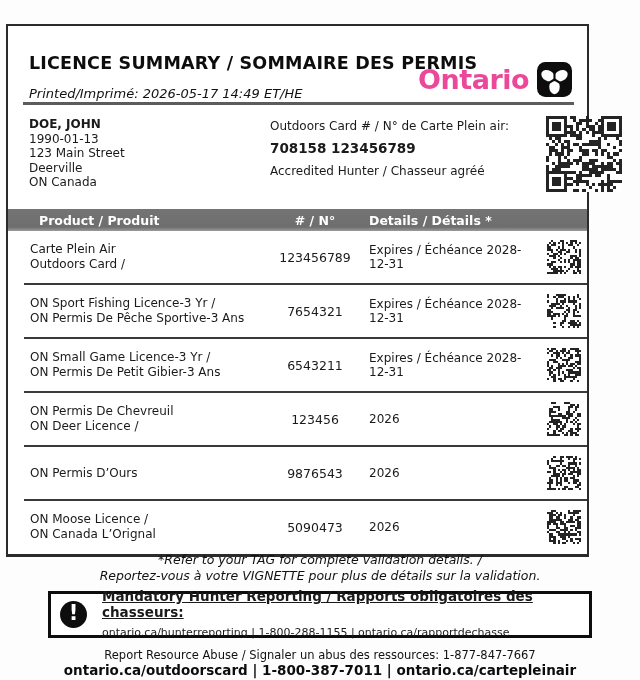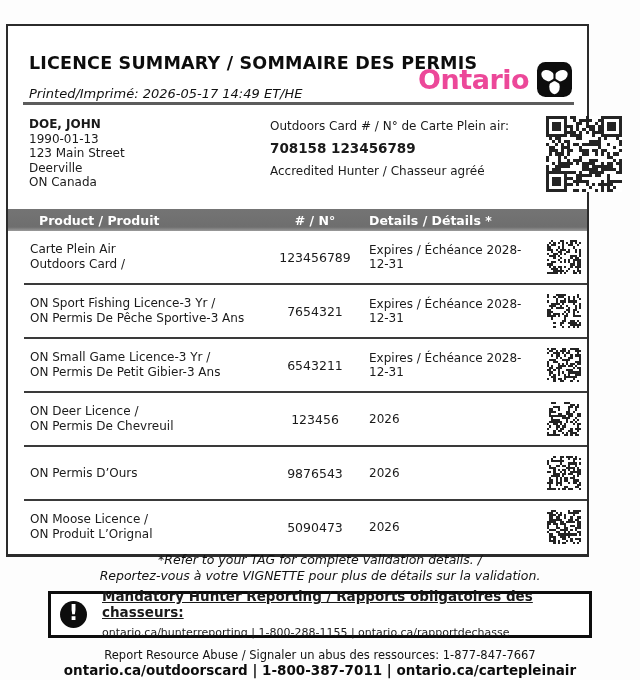--- a/index.html
+++ b/index.html
@@ -856,22 +856,22 @@
                 <rect x="87.50" y="93.75" width="6.25" height="6.25"></rect>
               </g>
             </svg>
           </span>
         </div>
     </div>
     <div class="row-divider"></div>
 
     <div class="cols lic-row">
       <div class="cell-product">
+        <div>ON Permis De Chevreuil</div>
         <div>ON Deer Licence /</div>
-        <div>ON Permis De Chevreuil</div>
       </div>
       <div class="cell-number">123456</div>
       <div class="cell-details">2026</div>
       <div class="cell-qr">
           <span class="qr qr-small">
             <svg viewBox="0 0 100 100" shape-rendering="crispEdges">
               <rect width="100" height="100" fill="#fff"></rect>
               <g fill="#242424">
                 <rect x="12.50" y="0.00" width="6.25" height="6.25"></rect>
                 <rect x="18.75" y="0.00" width="6.25" height="6.25"></rect>
@@ -1131,21 +1131,21 @@
               </g>
             </svg>
           </span>
         </div>
     </div>
     <div class="row-divider"></div>
 
     <div class="cols lic-row">
       <div class="cell-product">
         <div>ON Moose Licence /</div>
-        <div>ON Produit L’Orignal</div>
+        <div>ON Canada L’Orignal</div>
       </div>
       <div class="cell-number">5090473</div>
       <div class="cell-details">2026</div>
       <div class="cell-qr">
           <span class="qr qr-small">
             <svg viewBox="0 0 100 100" shape-rendering="crispEdges">
               <rect width="100" height="100" fill="#fff"></rect>
               <g fill="#242424">
                 <rect x="12.50" y="0.00" width="6.25" height="6.25"></rect>
                 <rect x="18.75" y="0.00" width="6.25" height="6.25"></rect>

